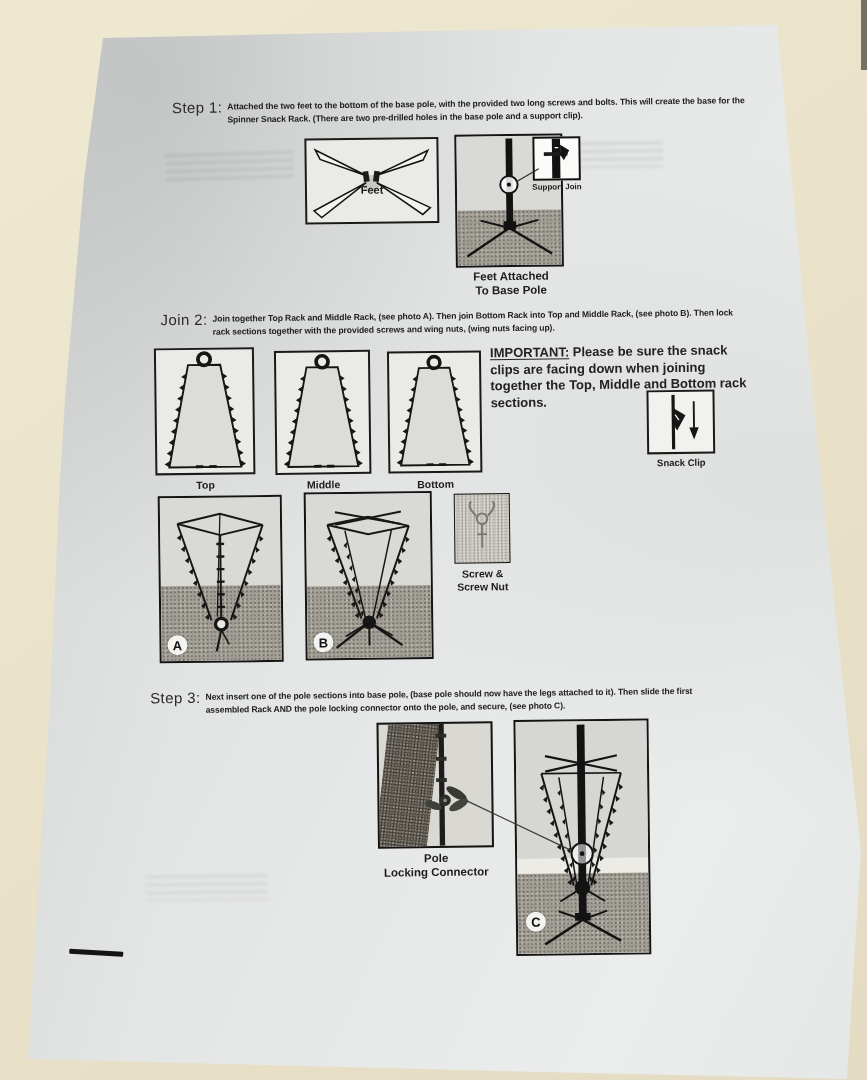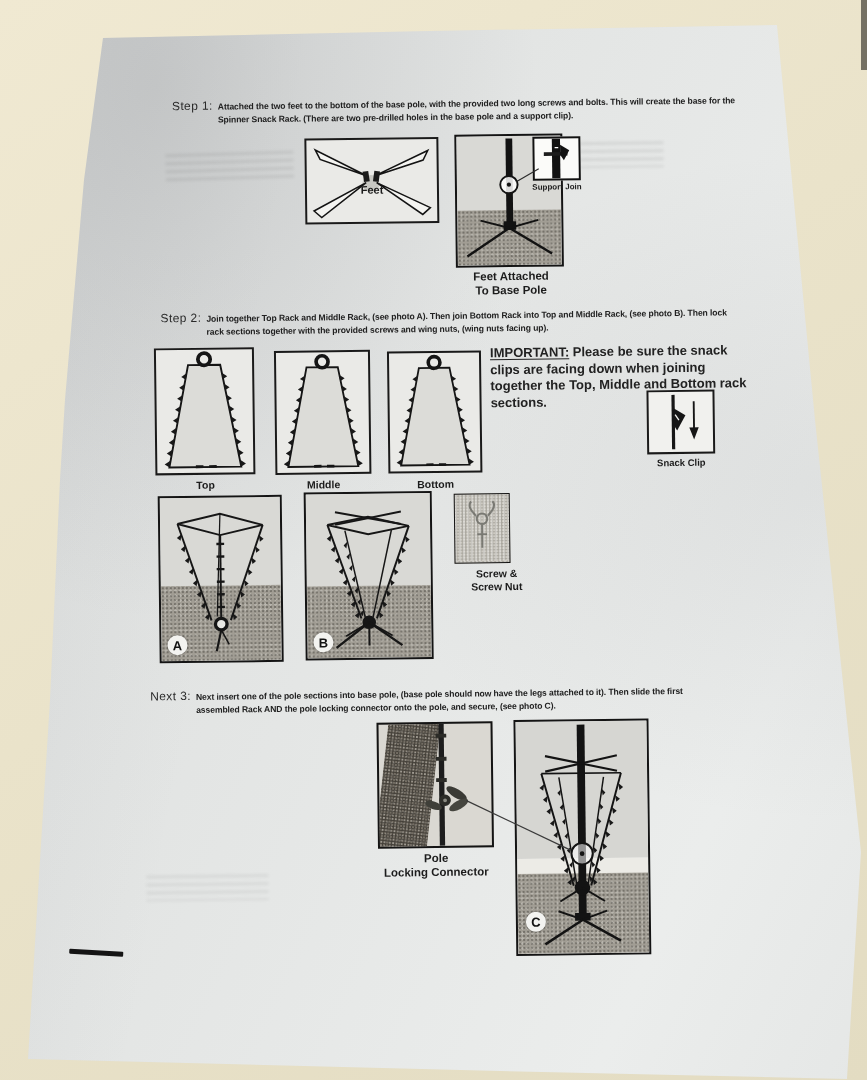--- a/index.html
+++ b/index.html
@@ -13,21 +13,21 @@
     background:linear-gradient(115deg,#d8dad9 0%,#e0e2e1 25%,#e6e8e7 55%,#ebedec 80%,#e5e7e6 100%);
     filter:drop-shadow(3px 5px 7px rgba(90,85,60,.35));}
   .paper-shade{position:absolute;inset:0;pointer-events:none;
     clip-path:polygon(103px 38px,430px 31px,777px 25px,815px 420px,861px 852px,847px 1079px,500px 1071px,28px 1059px,40px 860px,50px 700px,60px 480px,65px 400px,84px 180px);
     background:radial-gradient(ellipse at 18% 8%,rgba(110,112,118,.20),transparent 38%),
                radial-gradient(ellipse at 95% 45%,rgba(120,122,126,.10),transparent 40%),
                linear-gradient(100deg,rgba(125,127,132,.10),transparent 30%);}
   .content{position:absolute;left:0;top:0;width:867px;height:1080px;
     transform:rotate(-0.7deg);transform-origin:433px 520px;color:#1f1f1f;}
   .step{position:absolute;display:flex;gap:5px;}
-  .step-label{font-size:12px;font-weight:400;letter-spacing:.4px;color:#2a2a2a;flex:none;}
+  .step-label{font-size:15px;font-weight:400;letter-spacing:.4px;color:#2a2a2a;flex:none;}
   .step-lines{font-size:8.6px;font-weight:700;line-height:12.6px;letter-spacing:-.1px;
     white-space:nowrap;color:#222;padding-top:2px;}
   .linebox{position:absolute;border:2px solid #1a1a1a;background:#eaeae7;box-sizing:border-box;overflow:hidden;}
   .photo{position:absolute;border:2px solid #141414;box-sizing:border-box;overflow:hidden;}
   .wall{position:absolute;left:0;right:0;top:0;background:#d9d9d5;}
   .floor{position:absolute;left:0;right:0;bottom:0;background-color:#a19d94;
     background-image:radial-gradient(rgba(45,44,38,.38) 1px,transparent 1.3px),
                      radial-gradient(rgba(250,250,245,.28) 1px,transparent 1.2px);
     background-size:4px 4px,5px 5px;background-position:0 0,2px 2px;}
   .baseboard{position:absolute;left:0;right:0;background:#ecebe6;}
@@ -113,21 +113,21 @@
         <line x1="22" y1="10" x2="26" y2="10" stroke="#fff" stroke-width="1.4"></line>
       </svg>
   </div>
   <div class="figlabel" style="left:529px;top:184px;width:64px;font-size:8px;white-space:nowrap;">Support Join</div>
   <div class="caption" style="left:448px;top:271px;width:132px;font-size:11.5px;line-height:13.5px;">
     <div>Feet Attached</div>
     <div>To Base Pole</div>
   </div>
 
   <div class="step" style="left:163px;top:308px;">
-    <span class="step-label">Step 2:</span>
+    <span class="step-label">Join 2:</span>
     <span class="step-lines">
       <div>Join together Top Rack and Middle Rack, (see photo A). Then join Bottom Rack into Top and Middle Rack, (see photo B). Then lock</div>
       <div>rack sections together with the provided screws and wing nuts, (wing nuts facing up).</div>
     </span>
   </div>
 
   <div class="linebox" style="left:156px;top:345px;width:100px;height:127px;">
     <svg class="art rack-svg" viewBox="0 0 100 130">
         <polygon points="33,16 67,16 88,124 12,124" fill="#dcdcd8" stroke="#151515" stroke-width="2"></polygon>
         <circle cx="50" cy="10" r="6.5" fill="none" stroke="#151515" stroke-width="4"></circle>
@@ -312,27 +312,27 @@
     <svg class="art" id="wingnut-art" viewBox="0 0 56 70">
         <g stroke="#6e6e68" stroke-width="2" fill="none" opacity="0.85">
           <path d="M22,22 Q12,12 17,7"></path>
           <path d="M34,22 Q44,12 39,7"></path>
           <circle cx="28" cy="25" r="5.5"></circle>
           <line x1="28" y1="31" x2="28" y2="55"></line>
           <line x1="23" y1="41" x2="33" y2="41"></line>
         </g>
       </svg>
   </div>
-  <div class="caption" style="left:458px;top:568px;width:76px;font-size:10.5px;line-height:13px;">
+  <div class="caption" style="left:444px;top:568px;width:76px;font-size:10.5px;line-height:13px;">
     <div>Screw &amp;</div>
     <div>Screw Nut</div>
   </div>
 
   <div class="step" style="left:148px;top:686px;">
-    <span class="step-label">Next 3:</span>
+    <span class="step-label">Step 3:</span>
     <span class="step-lines">
       <div>Next insert one of the pole sections into base pole, (base pole should now have the legs attached to it). Then slide the first</div>
       <div>assembled Rack AND the pole locking connector onto the pole, and secure, (see photo C).</div>
     </span>
   </div>
 
   <div class="photo" style="left:374px;top:722px;width:116px;height:126px;background:#dad8d2;">
     <div class="bigpole"></div>
     <svg class="art" id="connector-art" viewBox="0 0 116 126">
         <rect x="62" y="0" width="5.5" height="126" fill="#1d1d1d"></rect>

